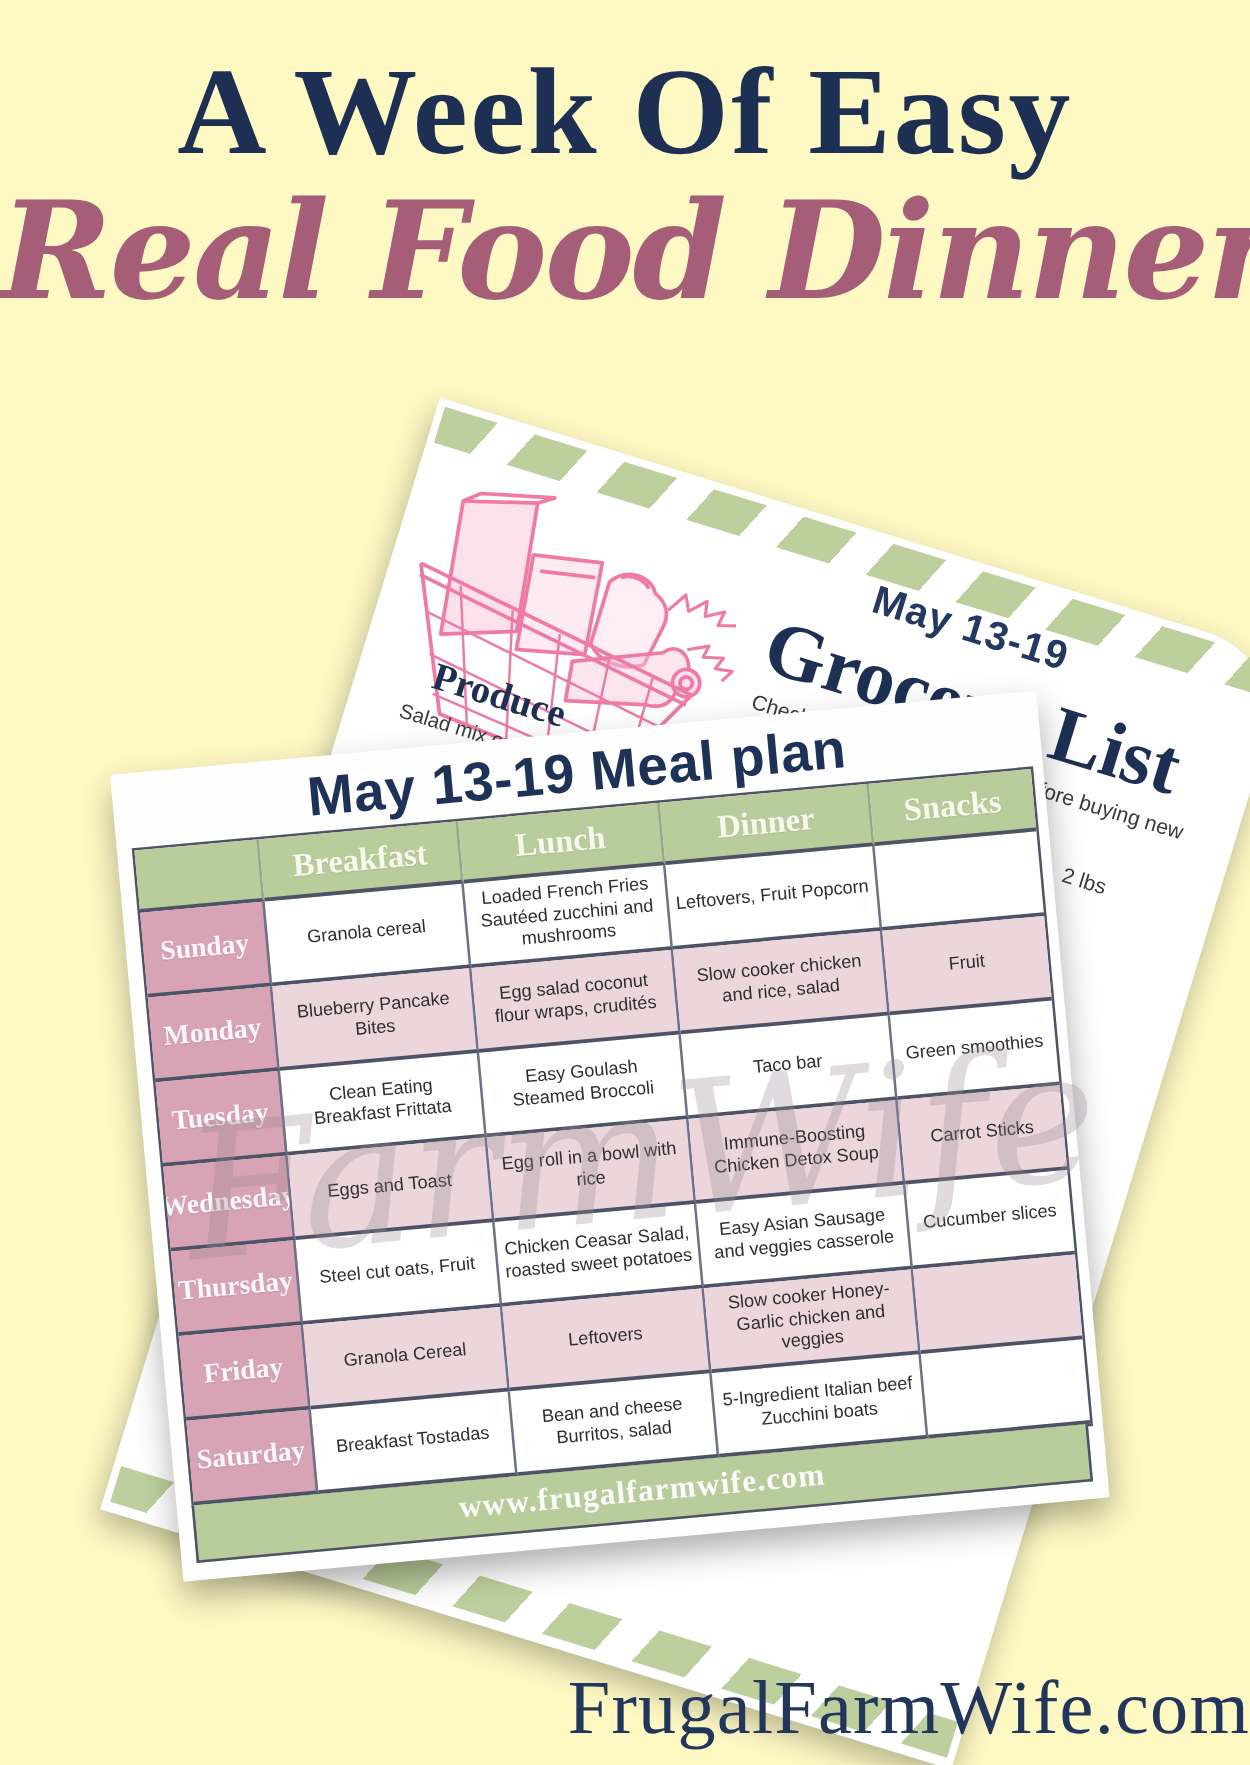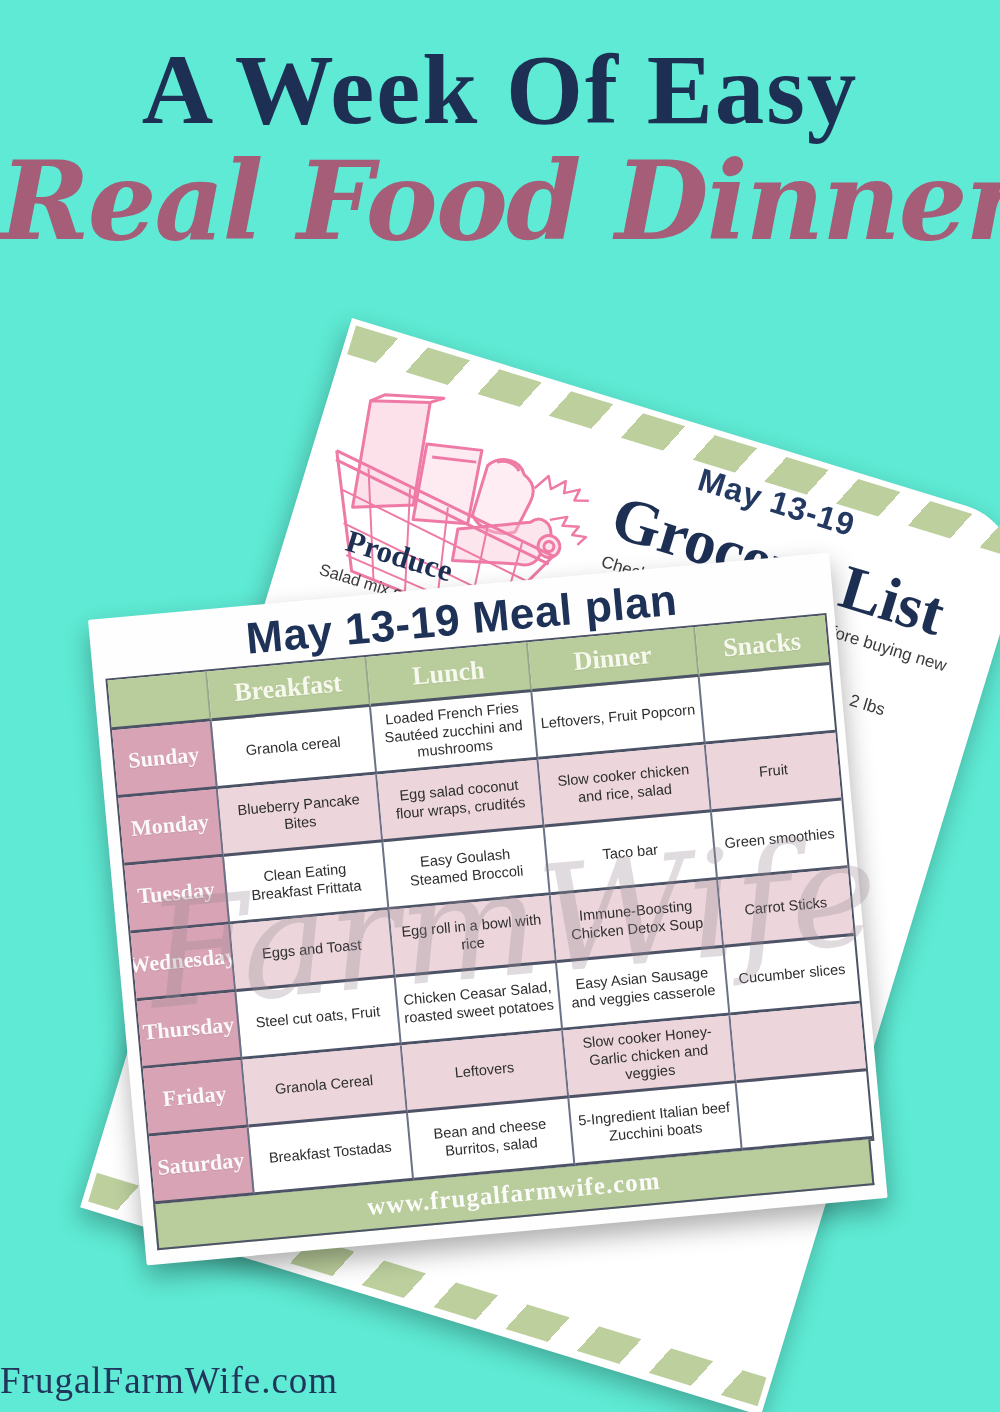--- a/index.html
+++ b/index.html
@@ -1,16 +1,16 @@
 <!DOCTYPE html>
 <html><head>
 <meta charset="utf-8">
 <style>
   html,body{margin:0;padding:0;background:#e8e8e8;}
-  .stage{position:relative;width:1000px;height:1412px;background:#5eead4;overflow:hidden;
+  .stage{position:relative;width:1000px;height:1412px;background:#fef9c3;overflow:hidden;
          font-family:"Liberation Sans",sans-serif;margin:0 auto;}
 
   
   .main-title{position:absolute;top:38px;left:0;width:100%;text-align:center;
     font-family:"Liberation Serif",serif;font-weight:bold;font-size:99px;line-height:1.05;
     color:#1d3054;letter-spacing:2px;white-space:nowrap;}
   .script-title{position:absolute;top:138px;left:0;width:100%;text-align:center;
     font-family:"DejaVu Serif",serif;font-style:italic;font-weight:bold;font-size:108px;
     color:#a65d78;white-space:nowrap;letter-spacing:-2px;}
 
@@ -63,22 +63,22 @@
   .trow.even .cell.day, .trow.odd .cell.day{background:#d8a3b4;}
   .mp-footer{position:absolute;left:12px;top:588px;width:720px;height:46px;background:#b9cc9b;
     display:flex;align-items:center;justify-content:center;border:2px solid #4d5366;border-top:none;
     box-sizing:border-box;font-family:"Liberation Serif",serif;font-weight:bold;font-size:25px;
     letter-spacing:1px;color:rgba(255,255,255,0.95);}
   .wm{position:absolute;top:255px;left:30px;width:690px;text-align:center;
     font-family:"DejaVu Serif",serif;font-style:italic;font-size:148px;
     color:rgba(150,136,146,0.30);pointer-events:none;white-space:nowrap;}
 
   
-  .site{position:absolute;bottom:10px;left:0;width:100%;text-align:left;
-    font-family:"Liberation Serif",serif;font-size:37px;color:#22365c;letter-spacing:1px;}
+  .site{position:absolute;bottom:10px;left:0;width:100%;text-align:right;
+    font-family:"Liberation Serif",serif;font-size:61px;color:#22365c;letter-spacing:1px;}
 </style>
 </head>
 <body>
 
 <div class="stage">
 
   <div class="main-title">A Week Of Easy</div>
   <div class="script-title">Real Food Dinners</div>
 
   <div class="grocery-paper">

